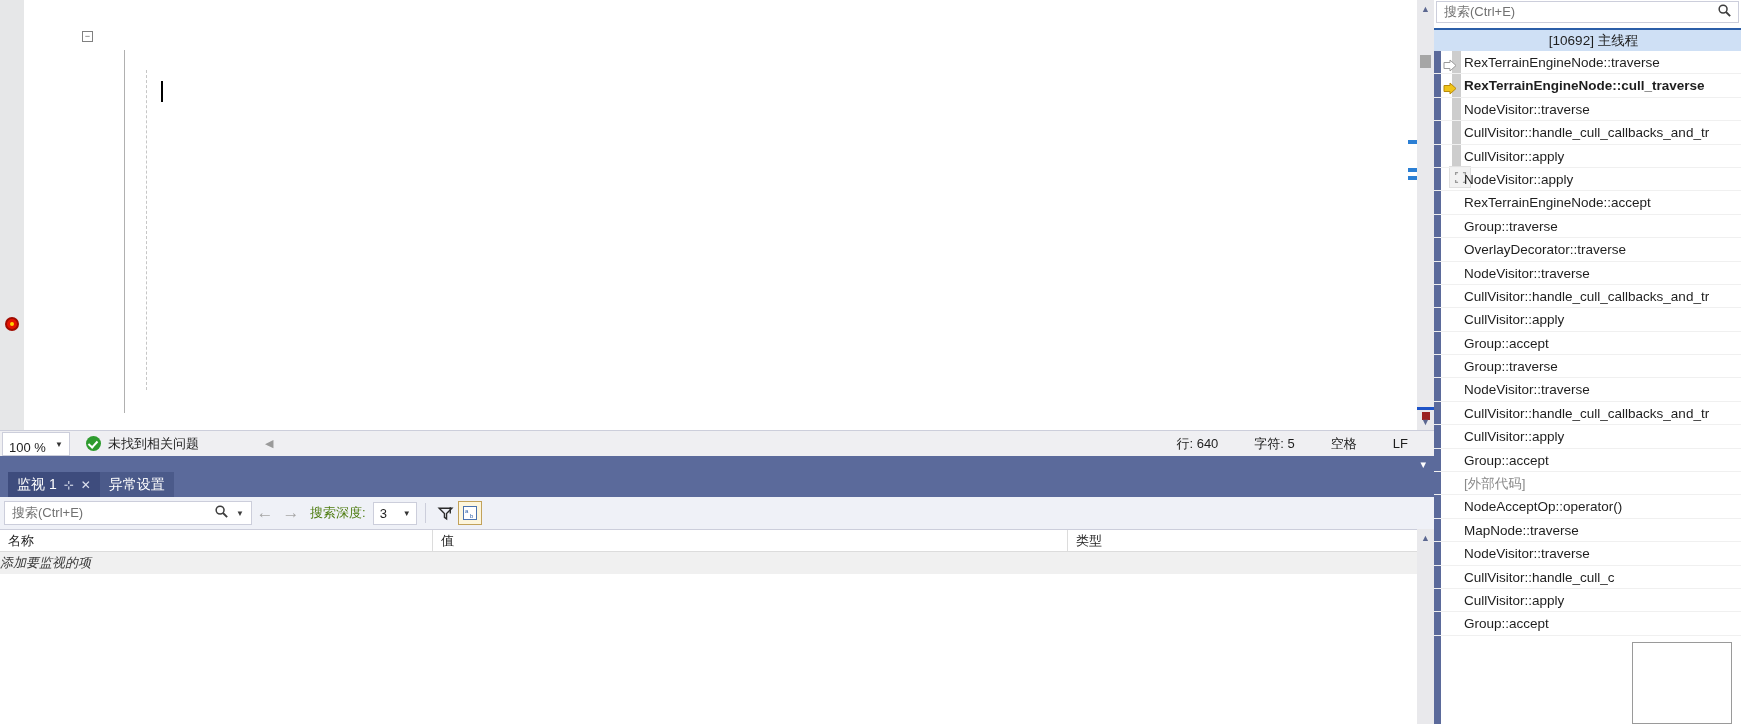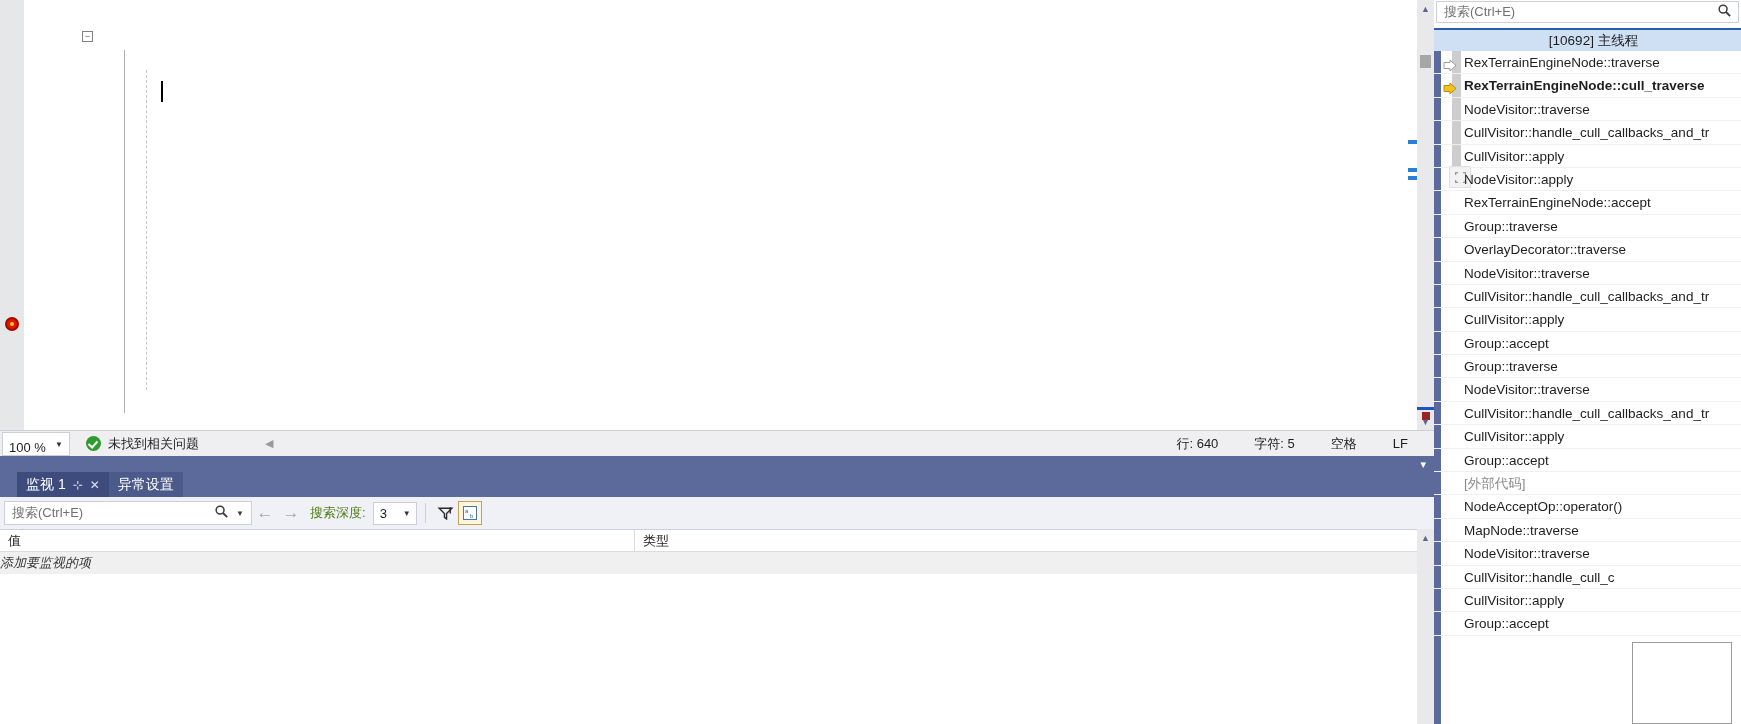--- a/index.html
+++ b/index.html
@@ -224,21 +224,21 @@
   
   #watch-window {
     position: absolute;
     left: 0; top: 472px;
     width: 1434px; height: 252px;
     background: #5b6a9b;
   }
 
   #watch-tabs {
     position: absolute;
-    left: 17px; top: 0;
+    left: 8px; top: 0;
     height: 25px; width: 100%;
     display: flex;
     align-items: stretch;
   }
   .wtab {
     display: flex; align-items: center;
     padding: 0 9px;
     font-size: 14px;
     color: #ffffff;
     gap: 7px;
@@ -576,20 +576,21 @@
           <svg width="16" height="16" viewBox="0 0 16 16">
             <rect x="1.5" y="1.5" width="13" height="13" fill="#ffffff" stroke="#4a73b0" stroke-width="1"></rect>
             <text x="3" y="8" font-size="6" fill="#2b5ea8" font-family="Liberation Sans, sans-serif">a</text>
             <text x="8" y="13" font-size="6" fill="#2b5ea8" font-family="Liberation Sans, sans-serif">b</text>
           </svg>
         </div>
       </div>
 
       <div id="watch-grid">
         <div id="watch-header">
+          <div class="col" id="col-name">名称</div>
           <div class="col" id="col-value">值</div>
           <div class="col" id="col-type">类型</div>
         </div>
         <div id="watch-row-empty">添加要监视的项</div>
       </div>
 
       <div id="watch-vscroll">
         <div class="arrow-up">▲</div>
       </div>
     </div>

